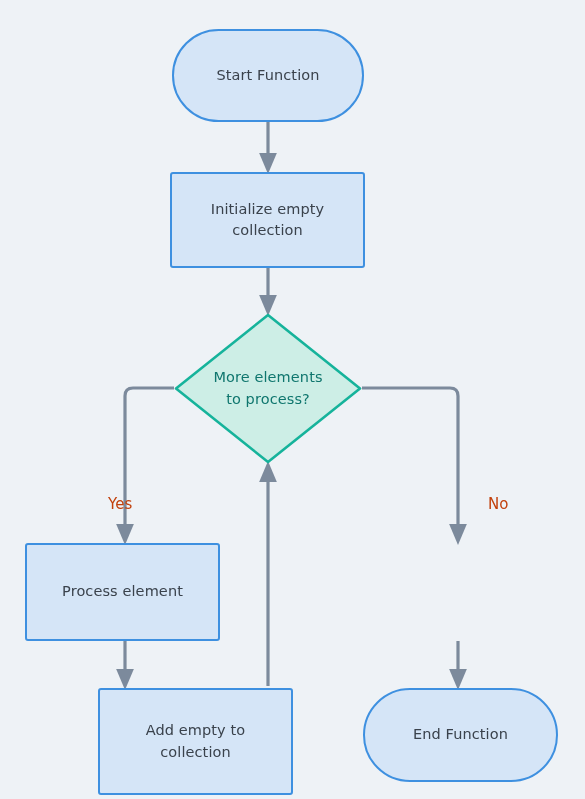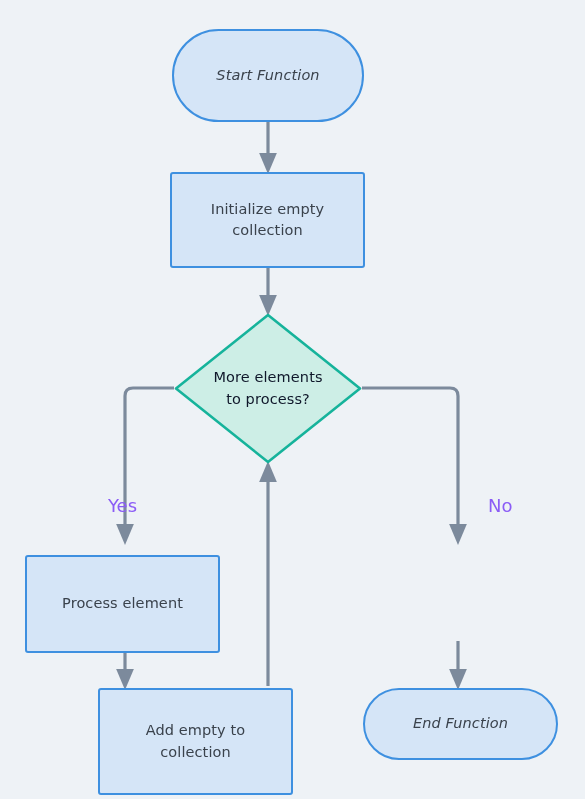--- a/index.html
+++ b/index.html
@@ -36,50 +36,49 @@
     text-align: center;
     color: #3a424c;
     font-size: 14.5px;
     line-height: 1.45;
     letter-spacing: 0.1px;
   }
   .node-terminal {
     background: #d5e5f7;
     border: 2px solid #3e90e0;
     border-radius: 48px;
-    font-style: italic;
   }
   .node-process {
     background: #d5e5f7;
     border: 2px solid #3e90e0;
     border-radius: 3px;
   }
   .node-decision {
     background: transparent;
     border: none;
   }
   .diamond-shape {
     position: absolute;
     left: 0;
     top: 0;
     width: 100%;
     height: 100%;
   }
   .diamond-label {
     position: relative;
     z-index: 2;
-    color: #0f172a;
+    color: #0f766e;
     font-size: 14.5px;
     line-height: 1.45;
     width: 110px;
   }
   .edge-label {
     position: absolute;
-    color: #8b5cf6;
-    font-size: 18px;
+    color: #c2410c;
+    font-size: 15px;
     white-space: nowrap;
   }
 </style>
 </head>
 <body>
 
 <div id="flowchart-canvas">
 
   <svg class="connectors" viewBox="0 0 585 799">
     <defs>
@@ -115,26 +114,26 @@
     <svg class="diamond-shape" viewBox="0 0 188 151" preserveAspectRatio="none">
       <polygon points="94,2 186,75.5 94,149 2,75.5" fill="#cdeee6" stroke="#16b39b" stroke-width="2.6" stroke-linejoin="round"></polygon>
     </svg>
     <span class="diamond-label">More elements to process?</span>
   </div>
 
   <div class="edge-label" style="left:108px; top:495px;">Yes</div>
 
   <div class="edge-label" style="left:448px; top:495px;margin-left:40px;">No</div>
 
-  <div class="node node-process" style="left:25px; top:543px; width:195px; height:98px;margin-top:12px;">
+  <div class="node node-process" style="left:25px; top:543px; width:195px; height:98px;">
     <span style="width:150px;">Process element</span>
   </div>
 
   <div class="node node-process" style="left:98px; top:688px; width:195px; height:107px;">
     <span style="width:130px;">Add empty to collection</span>
   </div>
 
 
-  <div class="node node-terminal" style="left:363px; top:688px; width:195px; height:72px;">
+  <div class="node node-terminal" style="left:363px; top:688px; width:195px; height:94px;">
     <span>End Function</span>
   </div>
 
 </div>
 
 </body></html>

